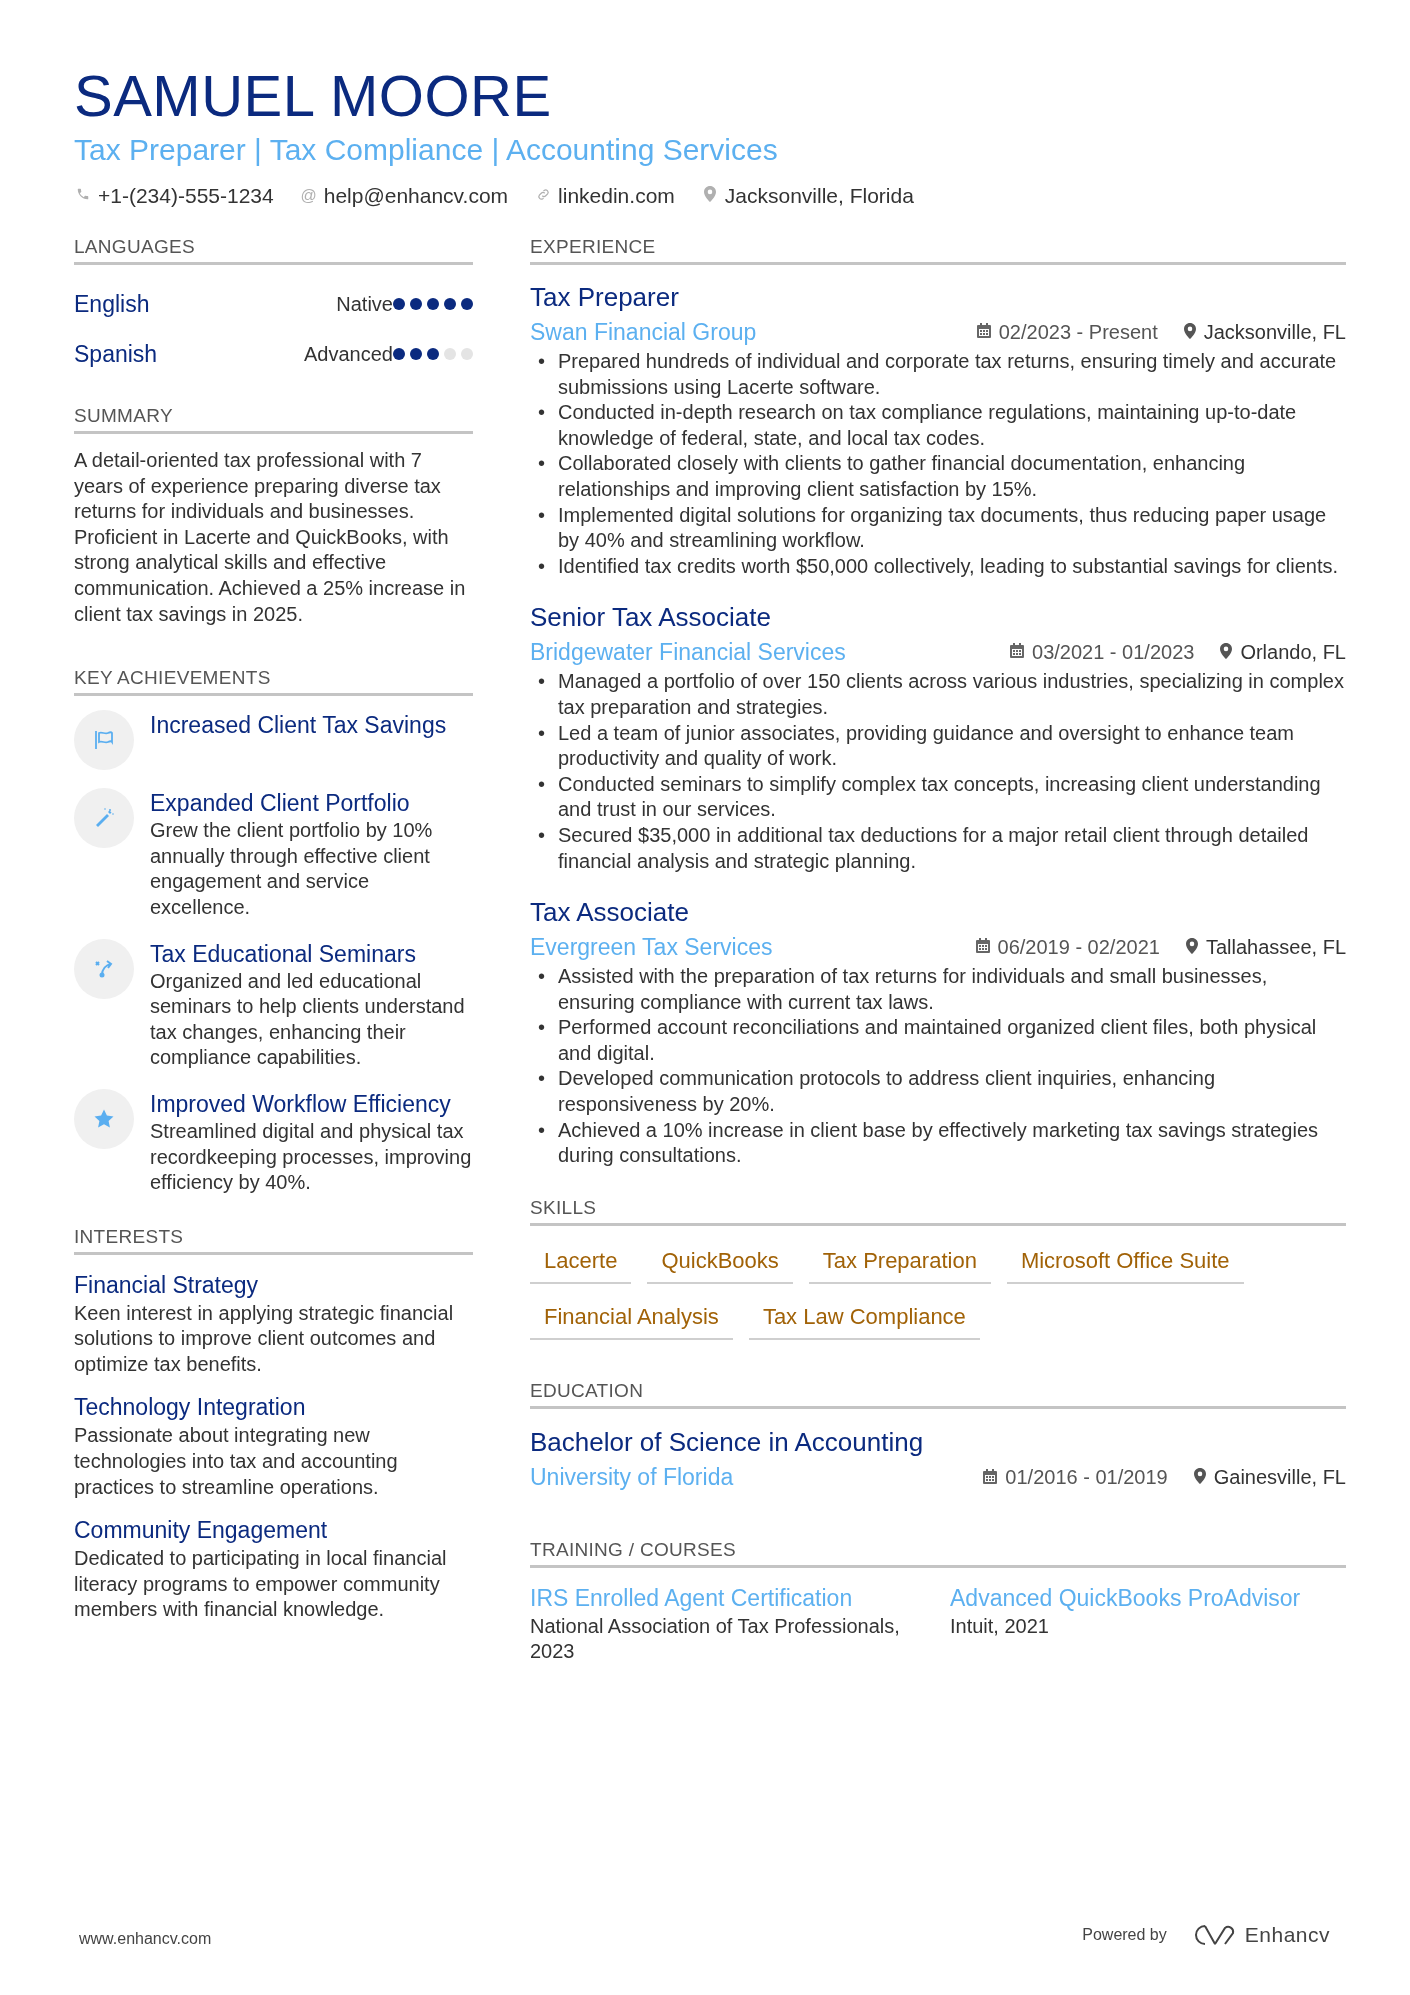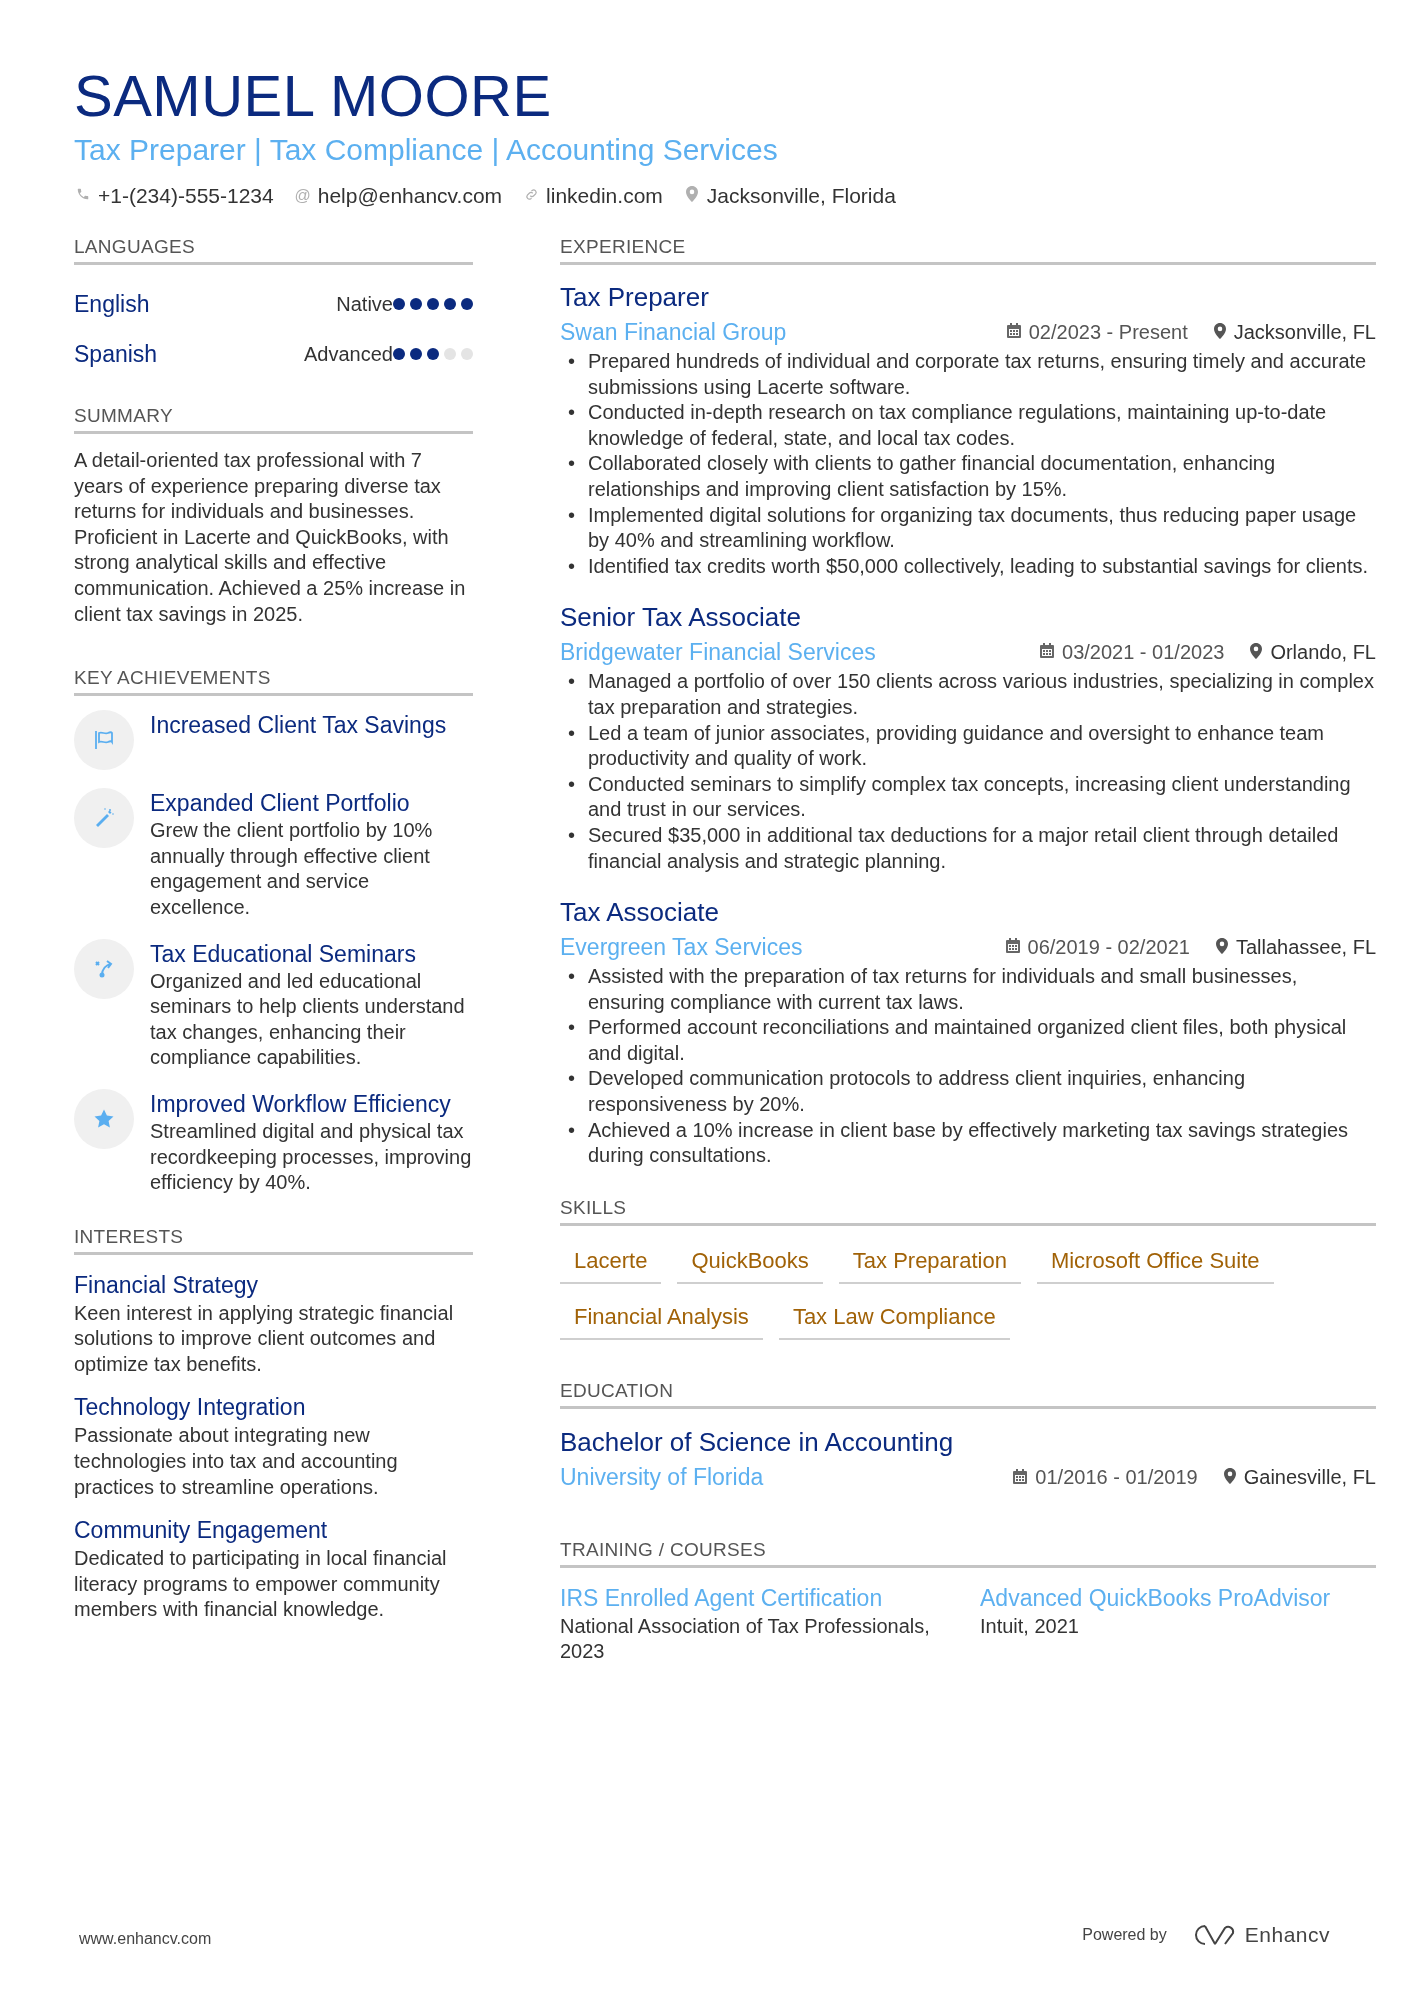--- a/index.html
+++ b/index.html
@@ -3,26 +3,26 @@
 <meta charset="utf-8">
 <style>
   * { box-sizing: border-box; margin: 0; padding: 0; }
   html, body { width: 1410px; height: 1995px; background: #ffffff; }
   body { font-family: "Liberation Sans", sans-serif; color: #333333; position: relative; overflow: hidden; }
   .page { position: absolute; left: 0; top: 0; width: 1410px; height: 1995px; }
 
   .header { position: absolute; left: 74px; top: 62px; width: 1280px; }
   .name { font-size: 58px; color: #0b2a7f; letter-spacing: 0.5px; line-height: 68px; font-weight: normal; }
   .subtitle { font-size: 30px; color: #5cb0f0; line-height: 40px; margin-top: 0px; }
-  .contacts { display: flex; gap: 20px; margin-top: 14px; font-size: 21px; color: #333; align-items: center; }
+  .contacts { display: flex; gap: 26px; margin-top: 14px; font-size: 21px; color: #333; align-items: center; }
   .contact { display: flex; align-items: center; gap: 6px; }
   .contact .ic { color: #b0b0b0; font-size: 16px; width: 18px; text-align: center; }
 
   .col-left { position: absolute; left: 74px; top: 236px; width: 399px; }
-  .col-right { position: absolute; left: 560px; top: 236px; width: 816px; }
+  .col-right { position: absolute; left: 530px; top: 236px; width: 816px; }
 
   .sec-title { font-size: 19px; color: #555; letter-spacing: 0.3px; text-transform: uppercase; padding-bottom: 4px; border-bottom: 3px solid #c4c4c4; margin-bottom: 14px; }
 
   .lang-row { display: flex; align-items: center; justify-content: space-between; height: 50px; }
   .lang-name { font-size: 23px; color: #0b2a7f; }
   .lang-right { display: flex; align-items: center; }
   .lang-level { font-size: 20px; color: #333; }
   .dots { display: flex; gap: 5px; }
   .dot { width: 12px; height: 12px; border-radius: 50%; background: #0b2a7f; }
   .dot.off { background: #e4e4e4; }

